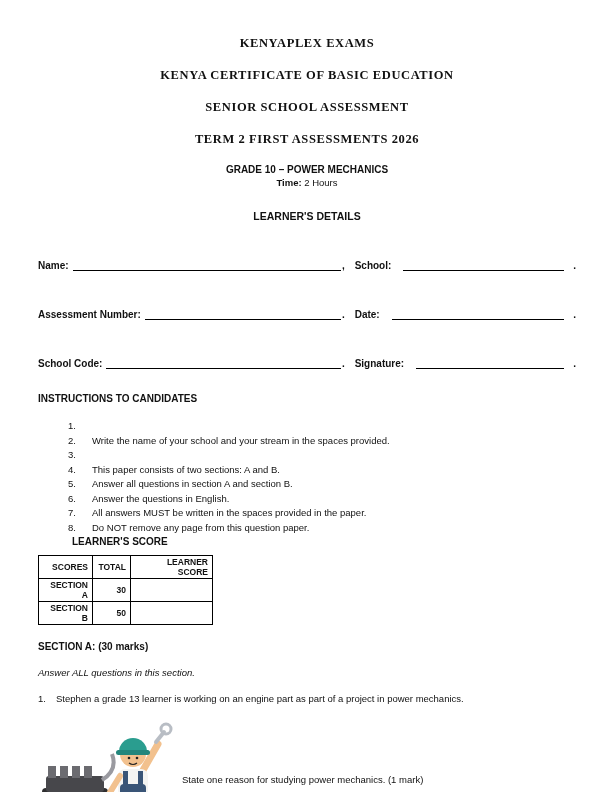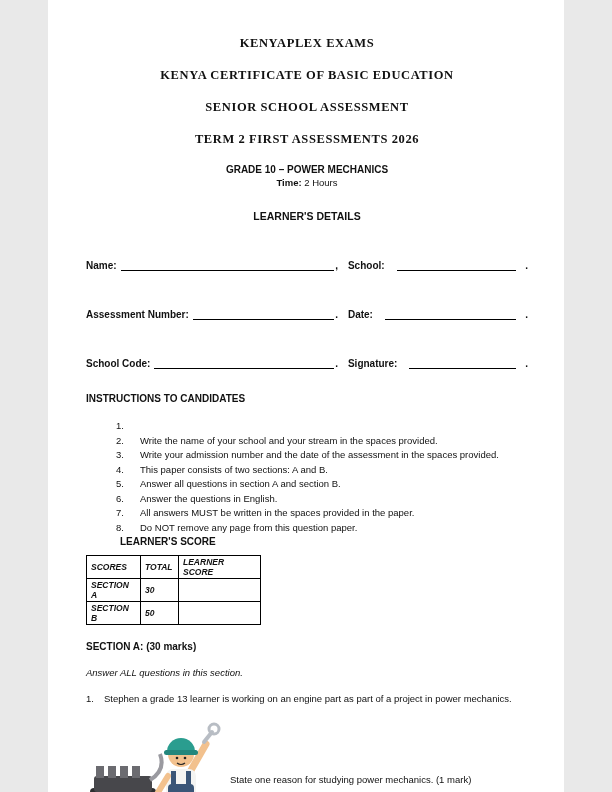--- a/index.html
+++ b/index.html
@@ -1,18 +1,18 @@
 <!DOCTYPE html>
 <html><head>
 <meta charset="utf-8">
 <style>
   * { margin:0; padding:0; box-sizing:border-box; }
   html, body { background:#e9e9e9; }
   .page {
-    width:516px; height:792px; margin:0 auto; background:#ffffff;
+    width:612px; height:792px; margin:0 auto; background:#ffffff;
     font-family:"Liberation Sans", sans-serif; color:#111;
     padding:36px 36px 8px 38px; overflow:hidden; position:relative;
   }
   .center { text-align:center; }
   .h-serif {
     font-family:"Liberation Serif", serif; font-weight:bold;
     font-size:12.5px; letter-spacing:.6px; margin-bottom:17px;
   }
   .grade-line { font-weight:bold; font-size:10px; margin-top:10px; }
   .time-line { font-size:9.5px; margin-top:2px; }
@@ -28,21 +28,21 @@
   .fpunct { font-weight:bold; }
   .fill { flex:1; border-bottom:1.2px solid #000; height:10px; margin:0 1px; }
 
   .instr-title { font-weight:bold; font-size:10px; margin-top:24px; }
   .instr-list { margin-top:16px; margin-left:30px; font-size:9.5px; }
   .instr-item { display:flex; margin-bottom:3.5px; }
   .instr-num { flex:0 0 14px; margin-right:10px; }
 
   .score-title { font-weight:bold; font-size:10px; margin-top:0; margin-left:34px; }
   table.score { border-collapse:collapse; margin-top:8px; font-size:8.5px; font-weight:bold; }
-  table.score td, table.score th { border:1px solid #000; padding:1px 4px; text-align:left; height:13px;font-style:italic; }
+  table.score td, table.score th { border:1px solid #000; padding:1px 4px; text-align:right; height:13px; }
   .col-scores { width:54px; } .col-total { width:38px; } .col-learner { width:82px; }
 
   .section-title { font-weight:bold; font-size:10px; margin-top:16px; }
   .section-note { font-style:italic; font-size:9.5px; margin-top:15px; }
 
   .question-row { display:flex; font-size:9.5px; margin-top:15px; }
   .q-num { flex:0 0 18px; }
 
   .figure-row { display:flex; align-items:flex-start; margin-top:6px; }
   .figure { width:140px; height:140px; flex:0 0 140px; }
@@ -110,21 +110,20 @@
   <div class="instr-list">
     <div class="instr-item">
       <span class="instr-num">1.</span>
     </div>
     <div class="instr-item">
       <span class="instr-num">2.</span>
       <span>Write the name of your school and your stream in the spaces provided.</span>
     </div>
     <div class="instr-item">
       <span class="instr-num">3.</span>
-      <span>Write your admission number and the date of the assessment in the spaces provided.</span>
     </div>
     <div class="instr-item">
       <span class="instr-num">4.</span>
       <span>This paper consists of two sections: A and B.</span>
     </div>
     <div class="instr-item">
       <span class="instr-num">5.</span>
       <span>Answer all questions in section A and section B.</span>
     </div>
     <div class="instr-item">

